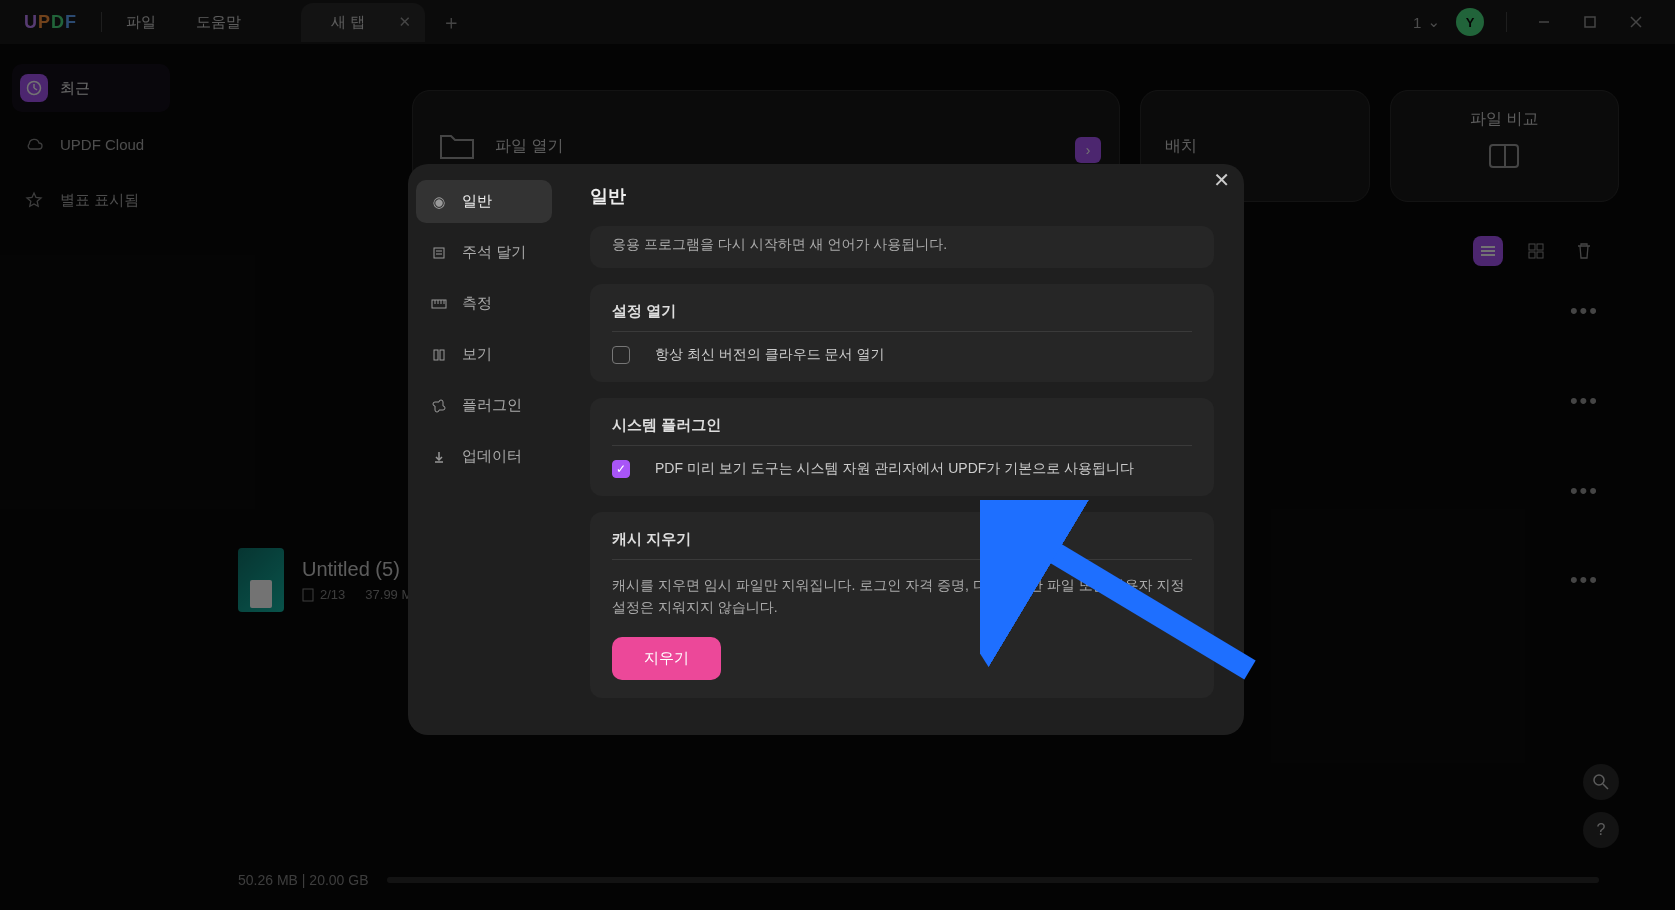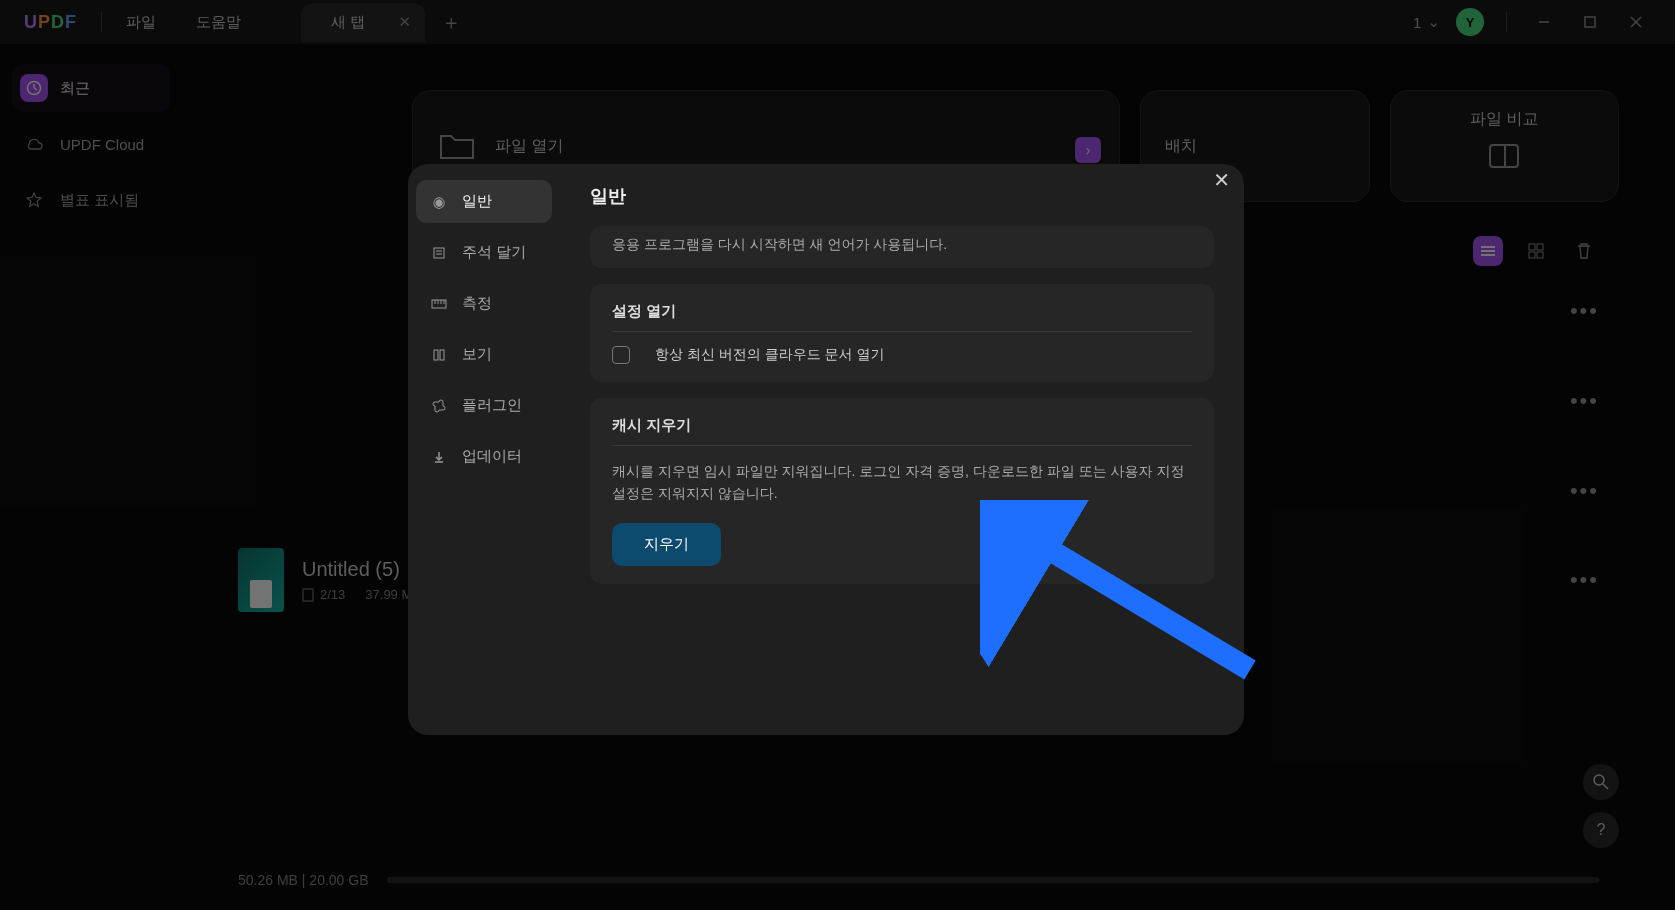--- a/index.html
+++ b/index.html
@@ -68,21 +68,21 @@
 .modal-body { flex: 1; padding: 20px 30px 30px; overflow-y: auto; position: relative; }
 .modal-title { font-size: 18px; color: #eee; font-weight: 600; margin-bottom: 18px; }
 .modal-close { position: absolute; right: 10px; top: 0px; color: #ccc; font-size: 20px; cursor: pointer; padding: 4px; }
 .panel { background: #262626; border-radius: 12px; padding: 18px 22px; margin-bottom: 16px; }
 .lang-note { color: #aaa; font-size: 14px; }
 .panel-head { color: #ddd; font-size: 15px; font-weight: 600; border-bottom: 1px solid #3a3a3a; padding-bottom: 10px; margin-bottom: 14px; }
 .chk-row { display: flex; align-items: center; gap: 25px; color: #ccc; font-size: 14px; }
 .checkbox { width: 18px; height: 18px; border-radius: 4px; border: 1.5px solid #777; display: flex; align-items: center; justify-content: center; }
 .checkbox.on { background: #a855f7; border-color: #a855f7; color: #fff; font-size: 12px; }
 .cache-text { color: #aaa; font-size: 14px; line-height: 1.6; margin-bottom: 18px; }
-.btn-clear { background: #0c4a6e; color: #fff; border: none; border-radius: 10px; padding: 12px 32px; font-size: 15px; cursor: pointer; }
+.btn-clear { background: #ec4899; color: #fff; border: none; border-radius: 10px; padding: 12px 32px; font-size: 15px; cursor: pointer; }
 
 .arrow-annot { position: absolute; left: 980px; top: 500px; z-index: 70; pointer-events: none; }
 
 svg { display: block; }
 </style>
 </head>
 <body>
 
 <div class="titlebar">
   <div class="brand"><span class="u">U</span><span class="p">P</span><span class="d">D</span><span class="f">F</span></div>
@@ -304,20 +304,27 @@
     </div>
 
     <div class="panel">
       <div class="panel-head">설정 열기</div>
       <label class="chk-row">
         <span class="checkbox"></span>
         <span>항상 최신 버전의 클라우드 문서 열기</span>
       </label>
     </div>
 
+    <div class="panel">
+      <div class="panel-head">시스템 플러그인</div>
+      <label class="chk-row">
+        <span class="checkbox on">✓</span>
+        <span>PDF 미리 보기 도구는 시스템 자원 관리자에서 UPDF가 기본으로 사용됩니다</span>
+      </label>
+    </div>
 
     <div class="panel">
       <div class="panel-head">캐시 지우기</div>
       <div class="cache-text">캐시를 지우면 임시 파일만 지워집니다. 로그인 자격 증명, 다운로드한 파일 또는 사용자 지정 설정은 지워지지 않습니다.</div>
       <button class="btn-clear">지우기</button>
     </div>
   </div>
 </div>
 
 <svg class="arrow-annot" width="290" height="190" viewBox="0 0 290 190">

